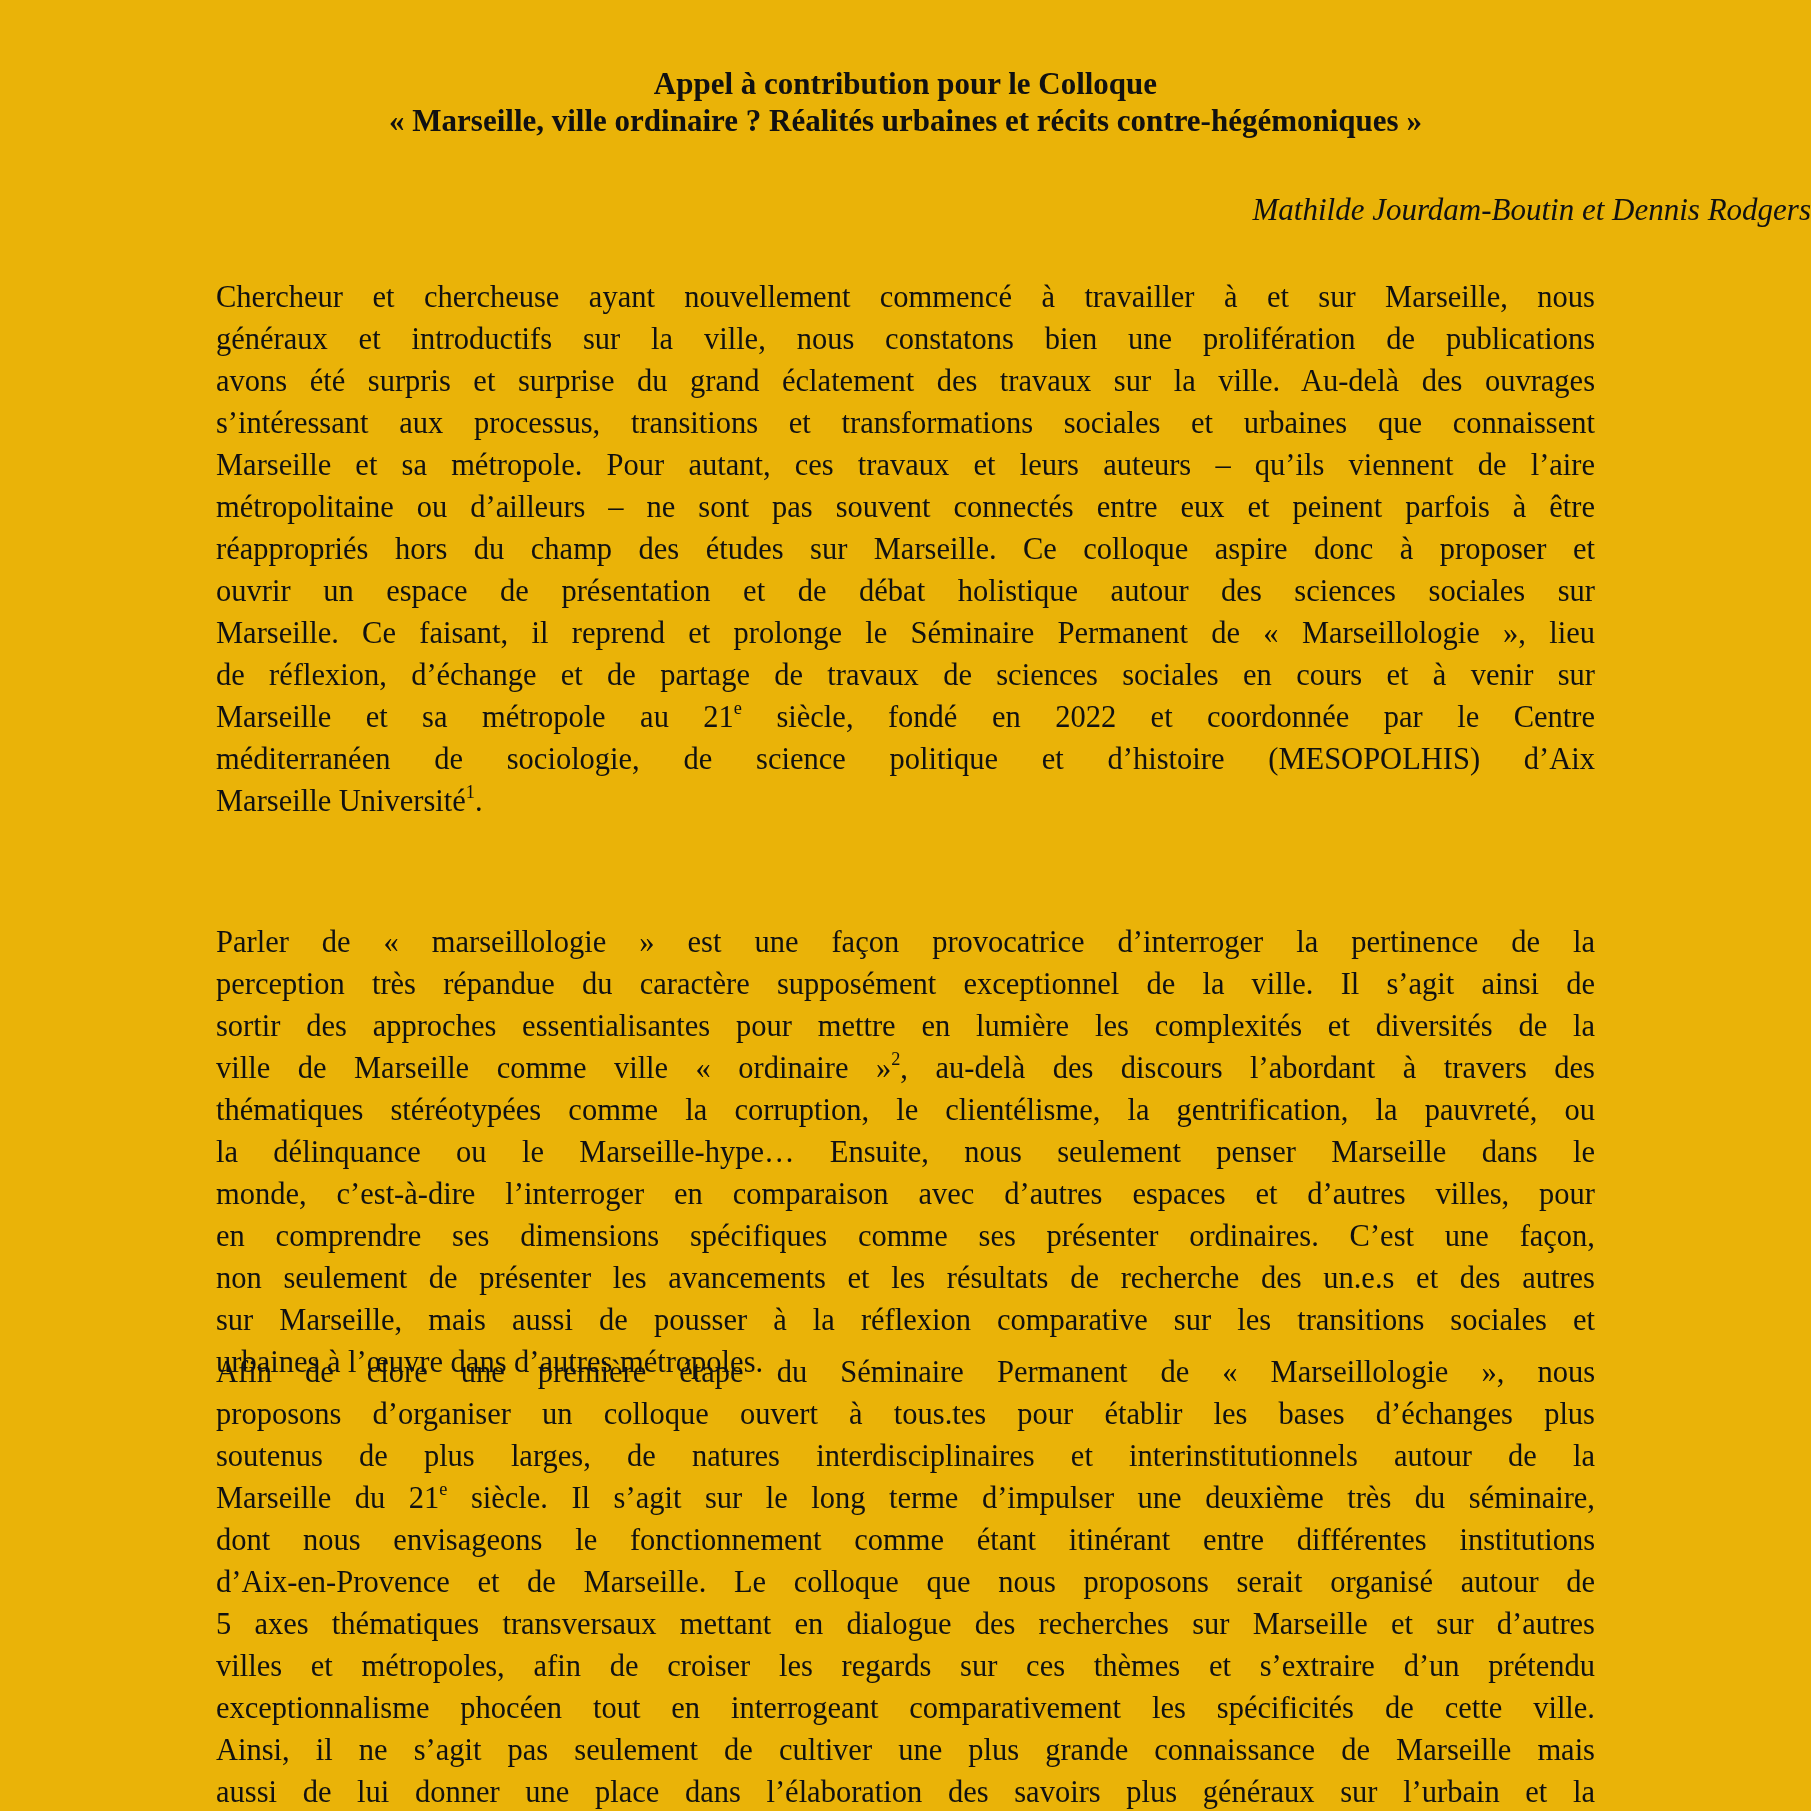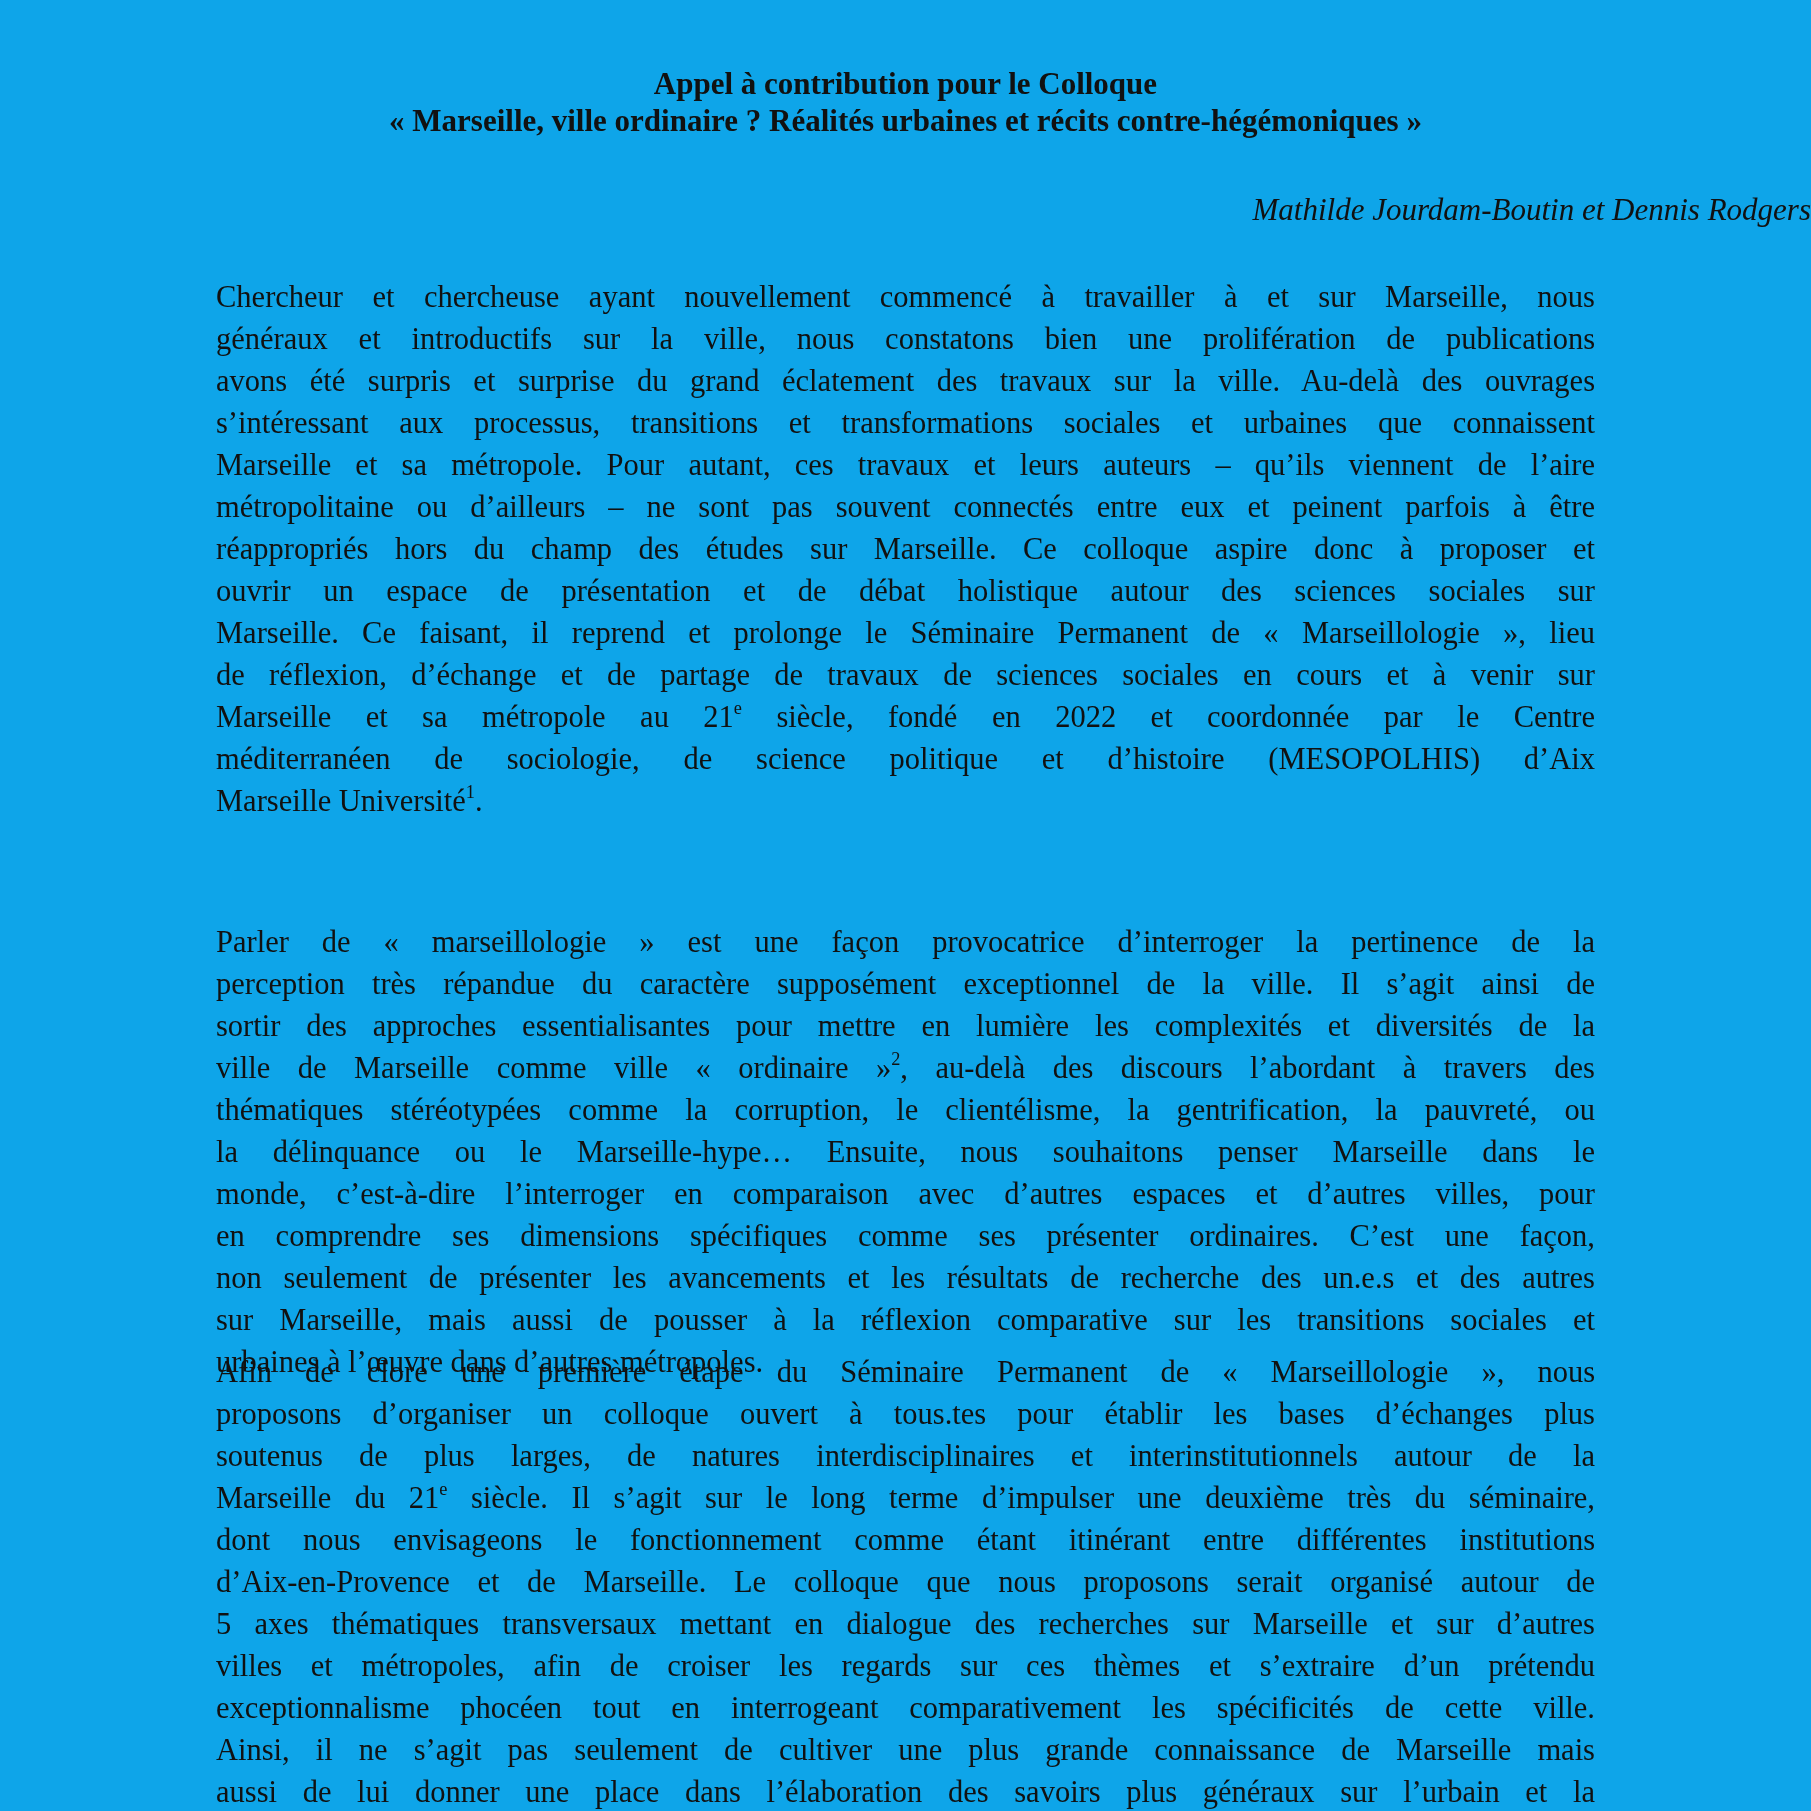--- a/index.html
+++ b/index.html
@@ -1,18 +1,18 @@
 <!DOCTYPE html>
 <html><head>
 <meta charset="utf-8">
 <style>
   html, body { margin:0; padding:0; background:#ffffff; }
   body { width:1811px; height:1811px; overflow:hidden; position:relative;
          font-family:"Liberation Serif","DejaVu Serif",serif; color:#111111; }
-  .page { position:absolute; left:0; top:0; width:1811px; height:1811px; background:#0ea5e9; }
+  .page { position:absolute; left:0; top:0; width:1811px; height:1811px; background:#eab308; }
   .title { position:absolute; left:0; width:1811px; text-align:center; font-weight:bold;
            font-size:31px; line-height:42px; }
   .title.t1 { top:63px; }
   .title.t2 { top:100px; }
   .author { position:absolute; left:0; width:1811px; top:189px; text-align:right;
             font-style:italic; font-size:31px; line-height:42px; }
   .para { position:absolute; left:216px; width:1379px; font-size:30.5px; }
   .line { display:block; height:42px; line-height:42px; white-space:nowrap;
           text-align:justify; text-align-last:justify; overflow:visible; }
   .line.last { text-align:left; text-align-last:left; }
@@ -45,21 +45,21 @@
     <span class="line">méditerranéen de sociologie, de science politique et d’histoire (MESOPOLHIS) d’Aix</span>
     <span class="line last"><span>Marseille Université</span><sup>1</sup><span>.</span></span>
   </div>
 
   <div class="para p2">
     <span class="line">Parler de « marseillologie » est une façon provocatrice d’interroger la pertinence de la</span>
     <span class="line">perception très répandue du caractère supposément exceptionnel de la ville. Il s’agit ainsi de</span>
     <span class="line">sortir des approches essentialisantes pour mettre en lumière les complexités et diversités de la</span>
     <span class="line"><span>ville de Marseille comme ville « ordinaire »</span><sup>2</sup><span>, au-delà des discours l’abordant à travers des</span></span>
     <span class="line">thématiques stéréotypées comme la corruption, le clientélisme, la gentrification, la pauvreté, ou</span>
-    <span class="line">la délinquance ou le Marseille-hype… Ensuite, nous souhaitons penser Marseille dans le</span>
+    <span class="line">la délinquance ou le Marseille-hype… Ensuite, nous seulement penser Marseille dans le</span>
     <span class="line">monde, c’est-à-dire l’interroger en comparaison avec d’autres espaces et d’autres villes, pour</span>
     <span class="line">en comprendre ses dimensions spécifiques comme ses présenter ordinaires. C’est une façon,</span>
     <span class="line">non seulement de présenter les avancements et les résultats de recherche des un.e.s et des autres</span>
     <span class="line">sur Marseille, mais aussi de pousser à la réflexion comparative sur les transitions sociales et</span>
     <span class="line last">urbaines à l’œuvre dans d’autres métropoles.</span>
   </div>
 
   <div class="para p3">
     <span class="line">Afin de clore une première étape du Séminaire Permanent de « Marseillologie », nous</span>
     <span class="line">proposons d’organiser un colloque ouvert à tous.tes pour établir les bases d’échanges plus</span>

